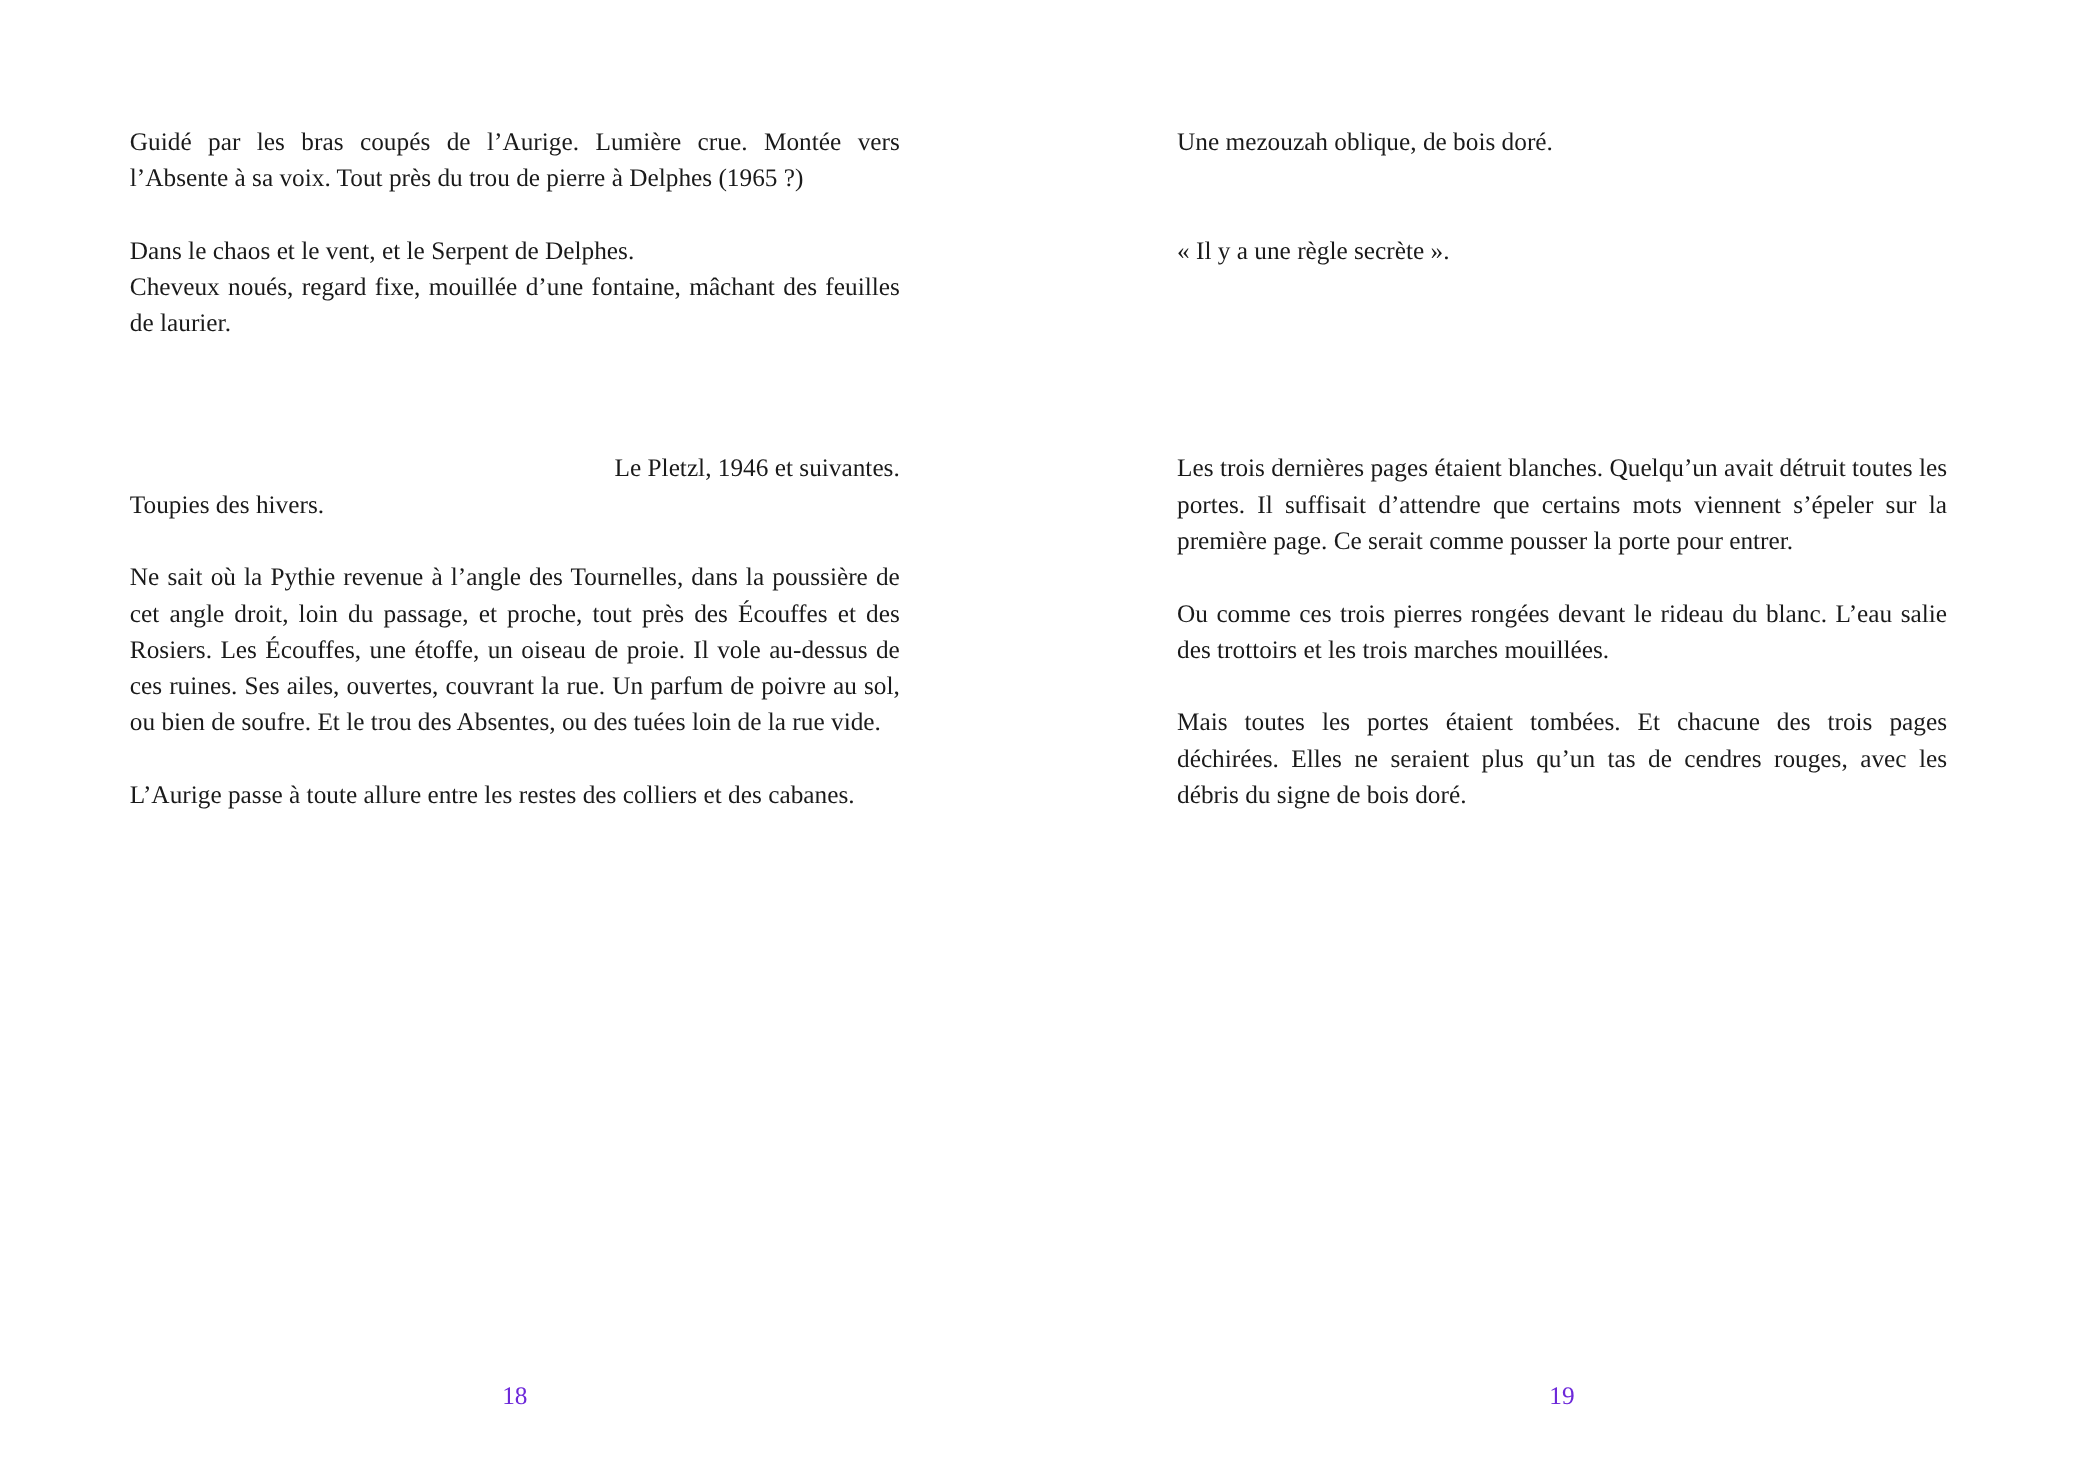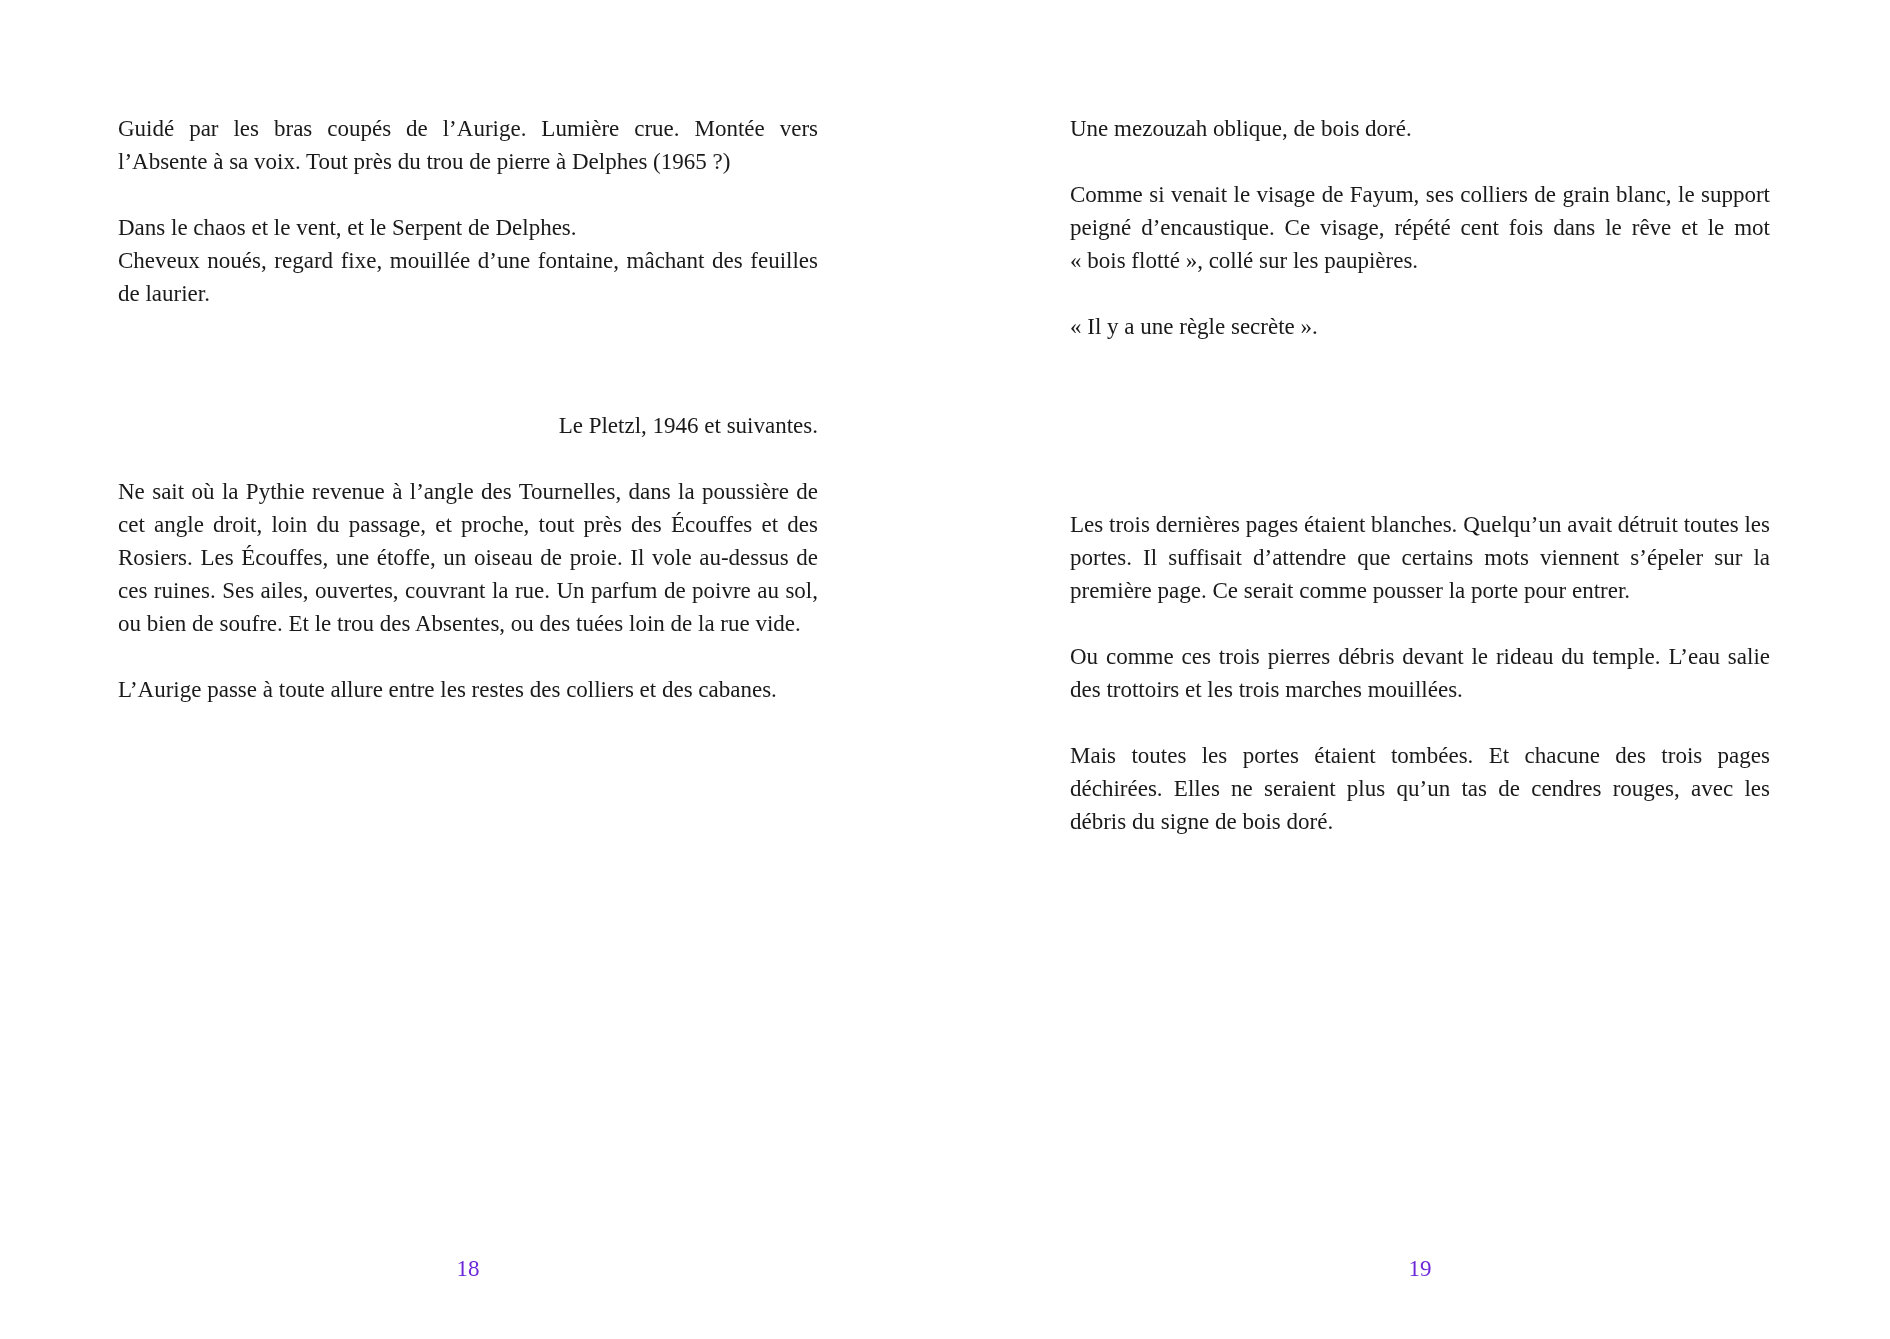--- a/index.html
+++ b/index.html
@@ -70,20 +70,21 @@
 
     <div class="sp1"></div>
 
     <p class="para">Dans le chaos et le vent, et le Serpent de Delphes.</p>
     <p class="para">Cheveux noués, regard fixe, mouillée d’une fontaine, mâchant des feuilles de laurier.</p>
 
     <div class="sp3"></div>
 
     <p class="para attribution"><span class="work-title">Le Pletzl</span><span>, 1946 et suivantes.</span></p>
 
+    <p class="para">Toupies des hivers.</p>
 
     <div class="sp1"></div>
 
     <p class="para">Ne sait où la Pythie revenue à l’angle des Tournelles, dans la poussière de cet angle droit, loin du passage, et proche, tout près des Écouffes et des Rosiers. Les Écouffes, une étoffe, un oiseau de proie. Il vole au-dessus de ces ruines. Ses ailes, ouvertes, couvrant la rue. Un parfum de poivre au sol, ou bien de soufre. Et le trou des Absentes, ou des tuées loin de la rue vide.</p>
 
     <div class="sp1"></div>
 
     <p class="para">L’Aurige passe à toute allure entre les restes des colliers et des cabanes.</p>
 
   </div>
@@ -91,33 +92,32 @@
   <div class="page-number pn-left">18</div>
 </section>
 
 <section class="page page-right">
   <div class="col col-right">
 
     <p class="para">Une mezouzah oblique, de bois doré.</p>
 
     <div class="sp1"></div>
 
-    <p class="para">Comme si venait le visage de Fayum, ses colliers de grain blanc, le support peigné d’encaustique. Ce visage, répété cent fois dans le rêve et le mot «&nbsp;bois flotté&nbsp;», collé sur les paupières.</p>
 
     <div class="sp1"></div>
 
     <p class="para">«&nbsp;Il y a une règle secrète&nbsp;».</p>
 
     <div class="sp5"></div>
 
     <p class="para">Les trois dernières pages étaient blanches. Quelqu’un avait détruit toutes les portes. Il suffisait d’attendre que certains mots viennent s’épeler sur la première page. Ce serait comme pousser la porte pour entrer.</p>
 
     <div class="sp1"></div>
 
-    <p class="para">Ou comme ces trois pierres débris devant le rideau du temple. L’eau salie des trottoirs et les trois marches mouillées.</p>
+    <p class="para">Ou comme ces trois pierres rongées devant le rideau du blanc. L’eau salie des trottoirs et les trois marches mouillées.</p>
 
     <div class="sp1"></div>
 
     <p class="para">Mais toutes les portes étaient tombées. Et chacune des trois pages déchirées. Elles ne seraient plus qu’un tas de cendres rouges, avec les débris du signe de bois doré.</p>
 
   </div>
 
   <div class="page-number pn-right">19</div>
 </section>
 

